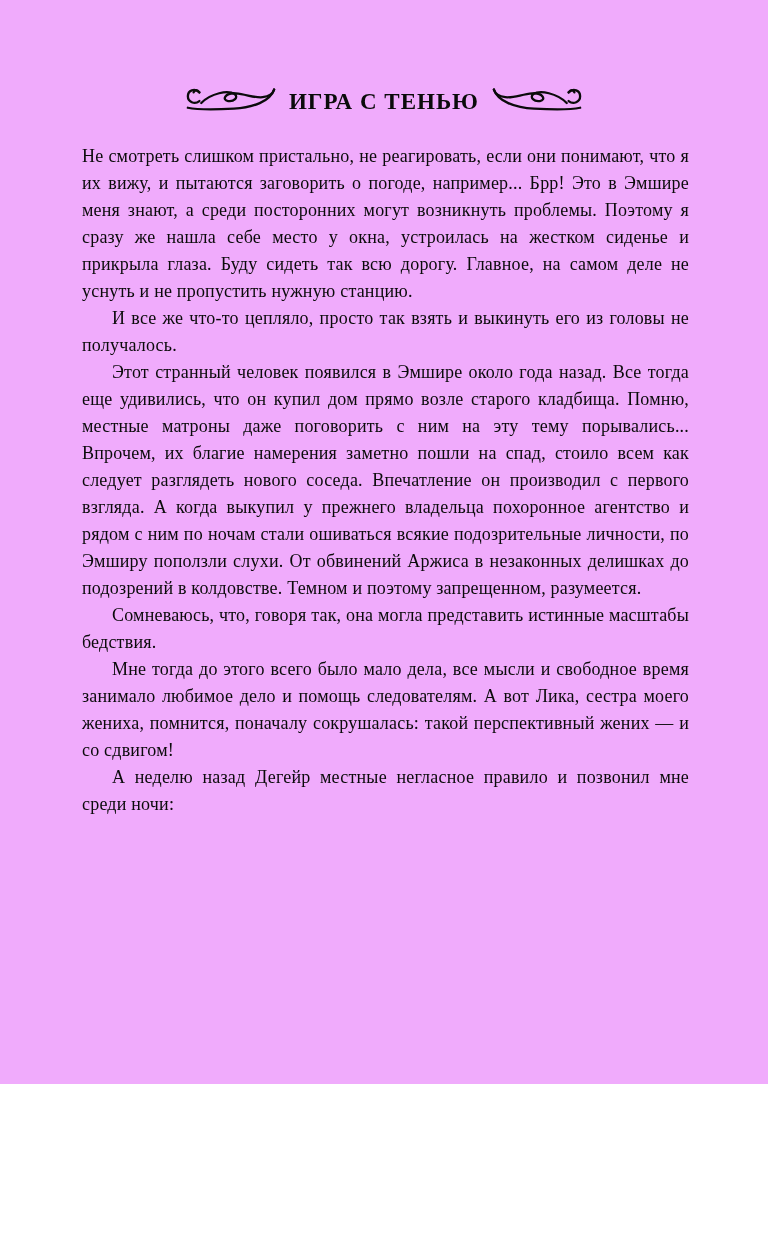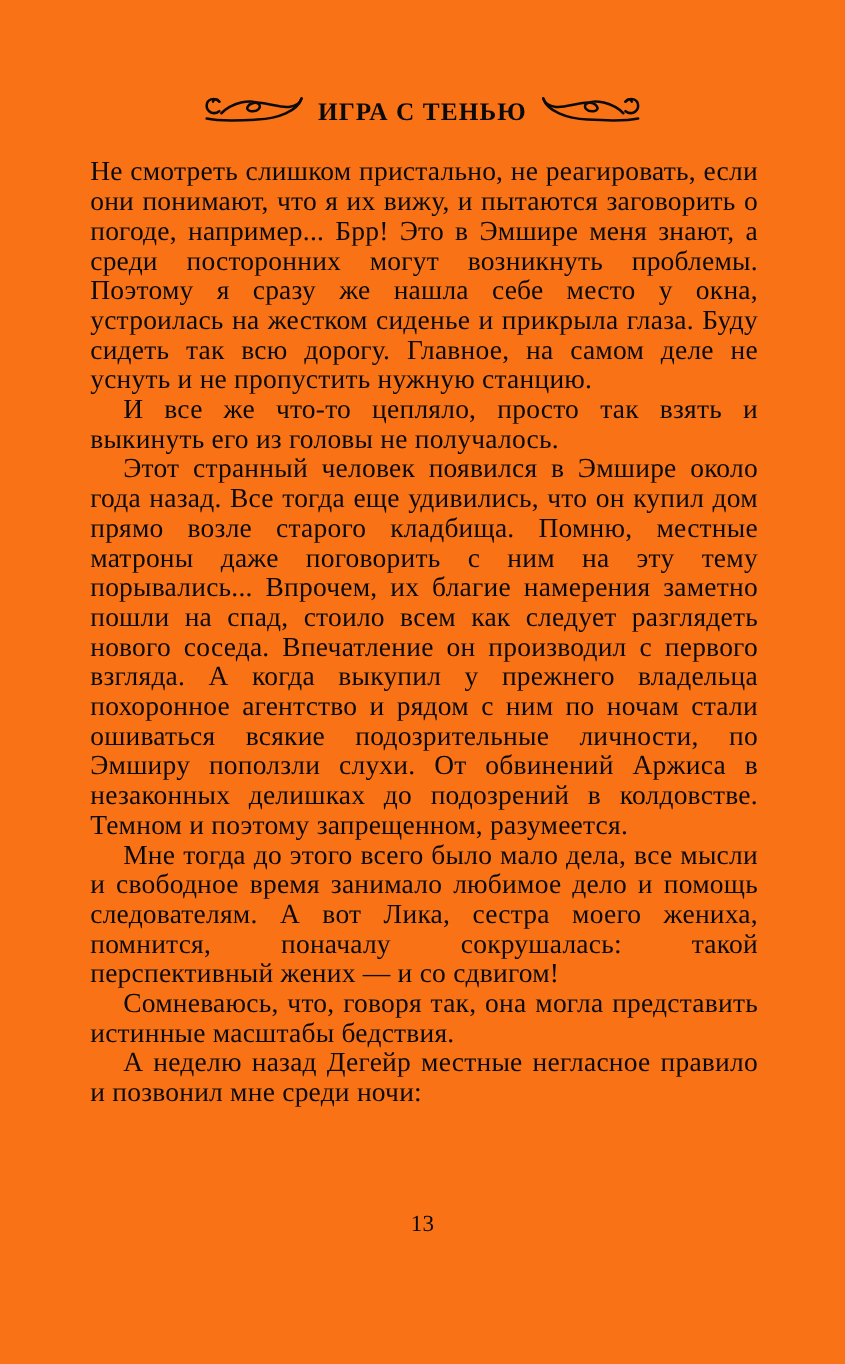--- a/index.html
+++ b/index.html
@@ -3,22 +3,22 @@
 <meta charset="utf-8">
 <style>
   html, body {
     margin: 0;
     padding: 0;
     background: #ffffff;
   }
   .page {
     position: relative;
     width: 768px;
-    height: 1240px;
-    background: #f97316;
+    height: 1084px;
+    background: #f0abfc;
     font-family: "Liberation Serif", "DejaVu Serif", serif;
     color: #0b0b0b;
     overflow: hidden;
   }
   .chapter-header {
     position: absolute;
     top: 86px;
     left: 0;
     width: 100%;
     display: flex;
@@ -40,21 +40,21 @@
   }
   .flourish.right {
     transform: scaleX(-1);
   }
   .page-body {
     position: absolute;
     top: 143px;
     left: 82px;
     width: 607px;
     text-align: justify;
-    font-size: 25px;
+    font-size: 18px;
     line-height: 27px;
     letter-spacing: 0.2px;
     hyphens: auto;
     -webkit-hyphens: auto;
   }
   .page-body p {
     margin: 0;
     padding: 0;
     text-indent: 30px;
   }
@@ -95,22 +95,22 @@
         <path d="M17,17 C27,7 45,3 52,8 C56,11 51,16 45,15 C38,14 42,6 53,7 C64,8 73,12 81,11 C88,10 92,7 93,3"></path>
         <path d="M93,3 C89,15 71,22 51,23 C33,24 12,24 3,22"></path>
       </g>
     </svg>
   </header>
 
   <main class="page-body">
     <p class="continuation">Не смотреть слишком пристально, не реагировать, если они понимают, что я их вижу, и пытаются заговорить о погоде, например... Брр! Это в Эмшире меня знают, а среди посторонних могут возникнуть проблемы. Поэтому я сразу же нашла себе место у окна, устроилась на жестком сиденье и прикрыла глаза. Буду сидеть так всю дорогу. Главное, на самом деле не уснуть и не пропустить нужную станцию.</p>
     <p>И все же что-то цепляло, просто так взять и выкинуть его из головы не получалось.</p>
     <p>Этот странный человек появился в Эмшире около года назад. Все тогда еще удивились, что он купил дом прямо возле старого кладбища. Помню, местные матроны даже поговорить с ним на эту тему порывались... Впрочем, их благие намерения заметно пошли на спад, стоило всем как следует разглядеть нового соседа. Впечатление он производил с первого взгляда. А когда выкупил у прежнего владельца похоронное агентство и рядом с ним по ночам стали ошиваться всякие подозрительные личности, по Эмширу поползли слухи. От обвинений Аржиса в незаконных делишках до подозрений в колдовстве. Темном и поэтому запрещенном, разумеется.</p>
+    <p>Сомневаюсь, что, говоря так, она могла представить истинные масштабы бедствия.</p>
     <p>Мне тогда до этого всего было мало дела, все мысли и свободное время занимало любимое дело и помощь следователям. А вот Лика, сестра моего жениха, помнится, поначалу сокрушалась: такой перспективный жених — и со сдвигом!</p>
-    <p>Сомневаюсь, что, говоря так, она могла представить истинные масштабы бедствия.</p>
     <p>А неделю назад Дегейр местные негласное правило и позвонил мне среди ночи:</p>
   </main>
 
   <footer class="page-footer">
     <span class="page-number">13</span>
   </footer>
 
 </div>
 
 </body></html>

